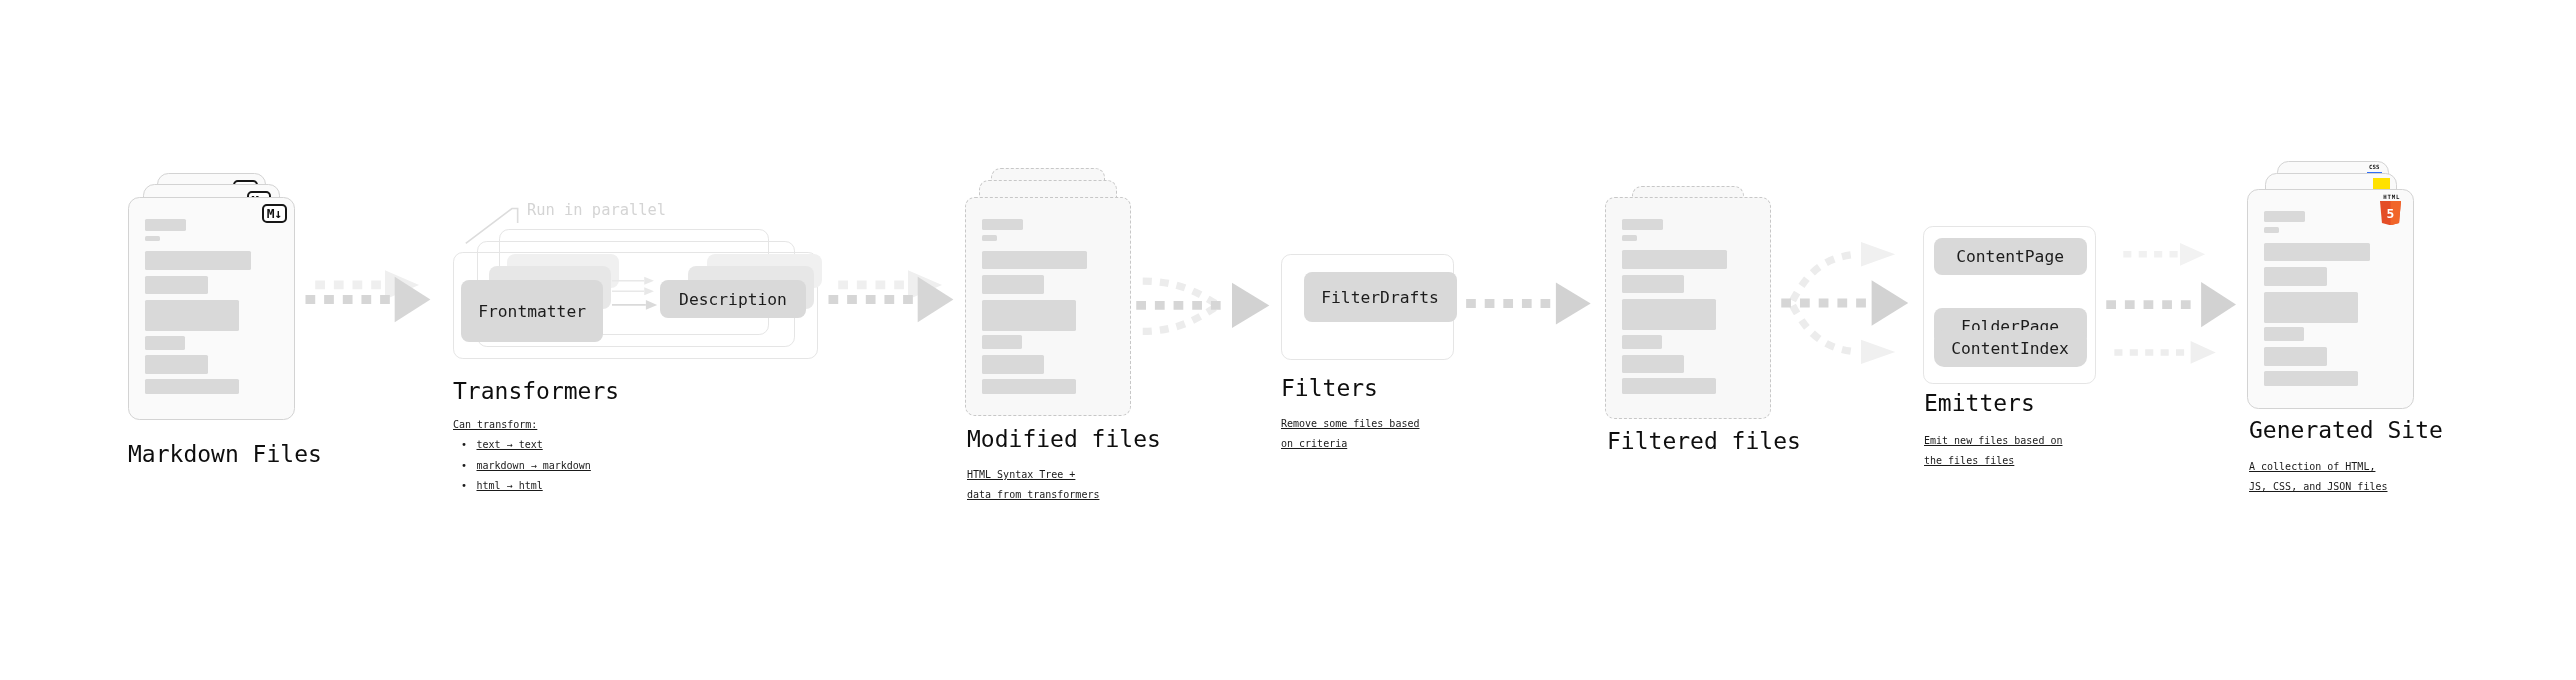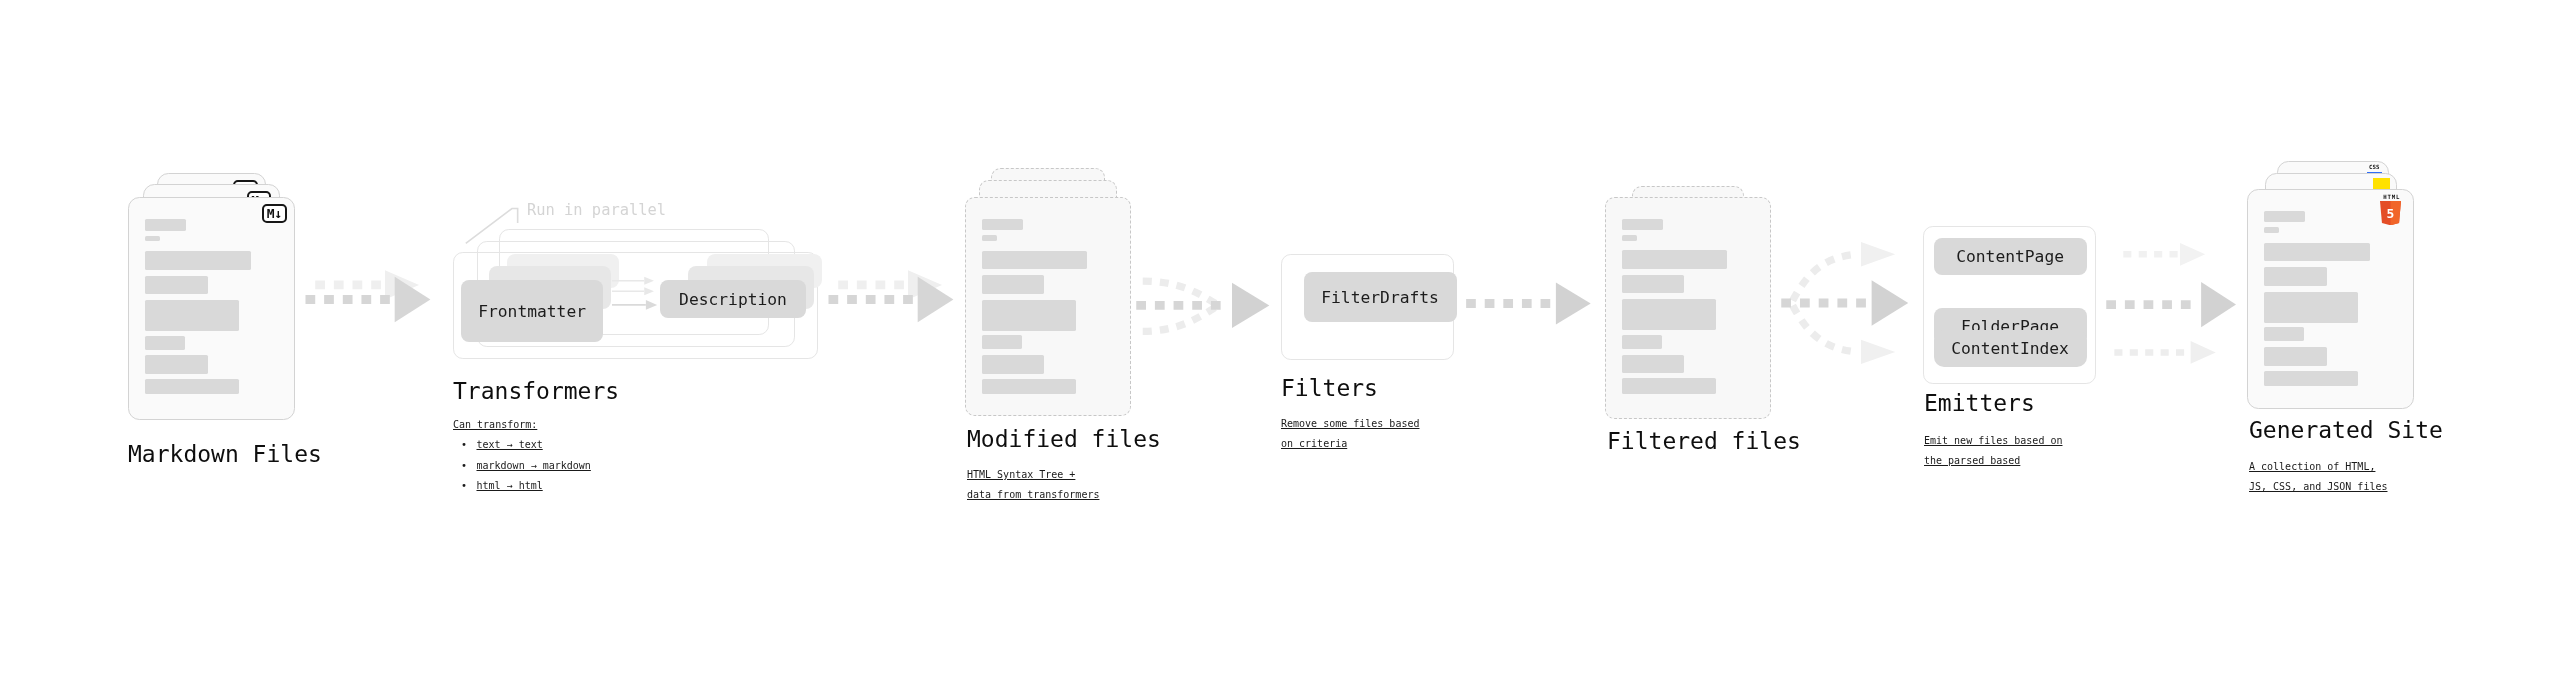--- a/index.html
+++ b/index.html
@@ -191,21 +191,21 @@
 
   <div class="abs" style="left:1923px;top:226px;width:173px;height:158px;">
     <div class="gbox" style="left:0;top:0;width:173px;height:158px;"></div>
     <div class="pill" style="left:10.6px;top:12.2px;width:153px;height:37px;">ContentPage</div>
     <div class="pill" style="left:10.6px;top:58px;width:153px;height:37px;margin-top:24px;">FolderPage</div>
     <div class="pill" style="left:10.6px;top:104px;width:153px;height:37px;border-radius:10px;">ContentIndex</div>
   </div>
   <div class="stage-title" style="left:1924px;top:391px;">Emitters</div>
   <div class="stage-sub" style="left:1924px;top:431px;">
     <div>Emit new files based on</div>
-    <div>the parsed based</div>
+    <div>the files files</div>
   </div>
 
   <svg class="abs" style="left:2103px;top:237px;" width="146" height="132" viewBox="0 0 180 162">
     <line x1="25" y1="21" x2="93" y2="21" stroke="#f1f1f1" stroke-width="8" stroke-dasharray="10 9"></line>
     <polygon points="95,7 95,35 126,21" fill="#f2f2f2"></polygon>
     <line x1="4" y1="83" x2="118" y2="83" stroke="#d6d6d6" stroke-width="11" stroke-dasharray="12 11"></line>
     <polygon points="121,55 121,111 164,83" fill="#d2d2d2"></polygon>
     <line x1="14" y1="142" x2="106" y2="142" stroke="#ededed" stroke-width="8" stroke-dasharray="10 9"></line>
     <polygon points="108,128 108,156 139,142" fill="#efefef"></polygon>
   </svg>

